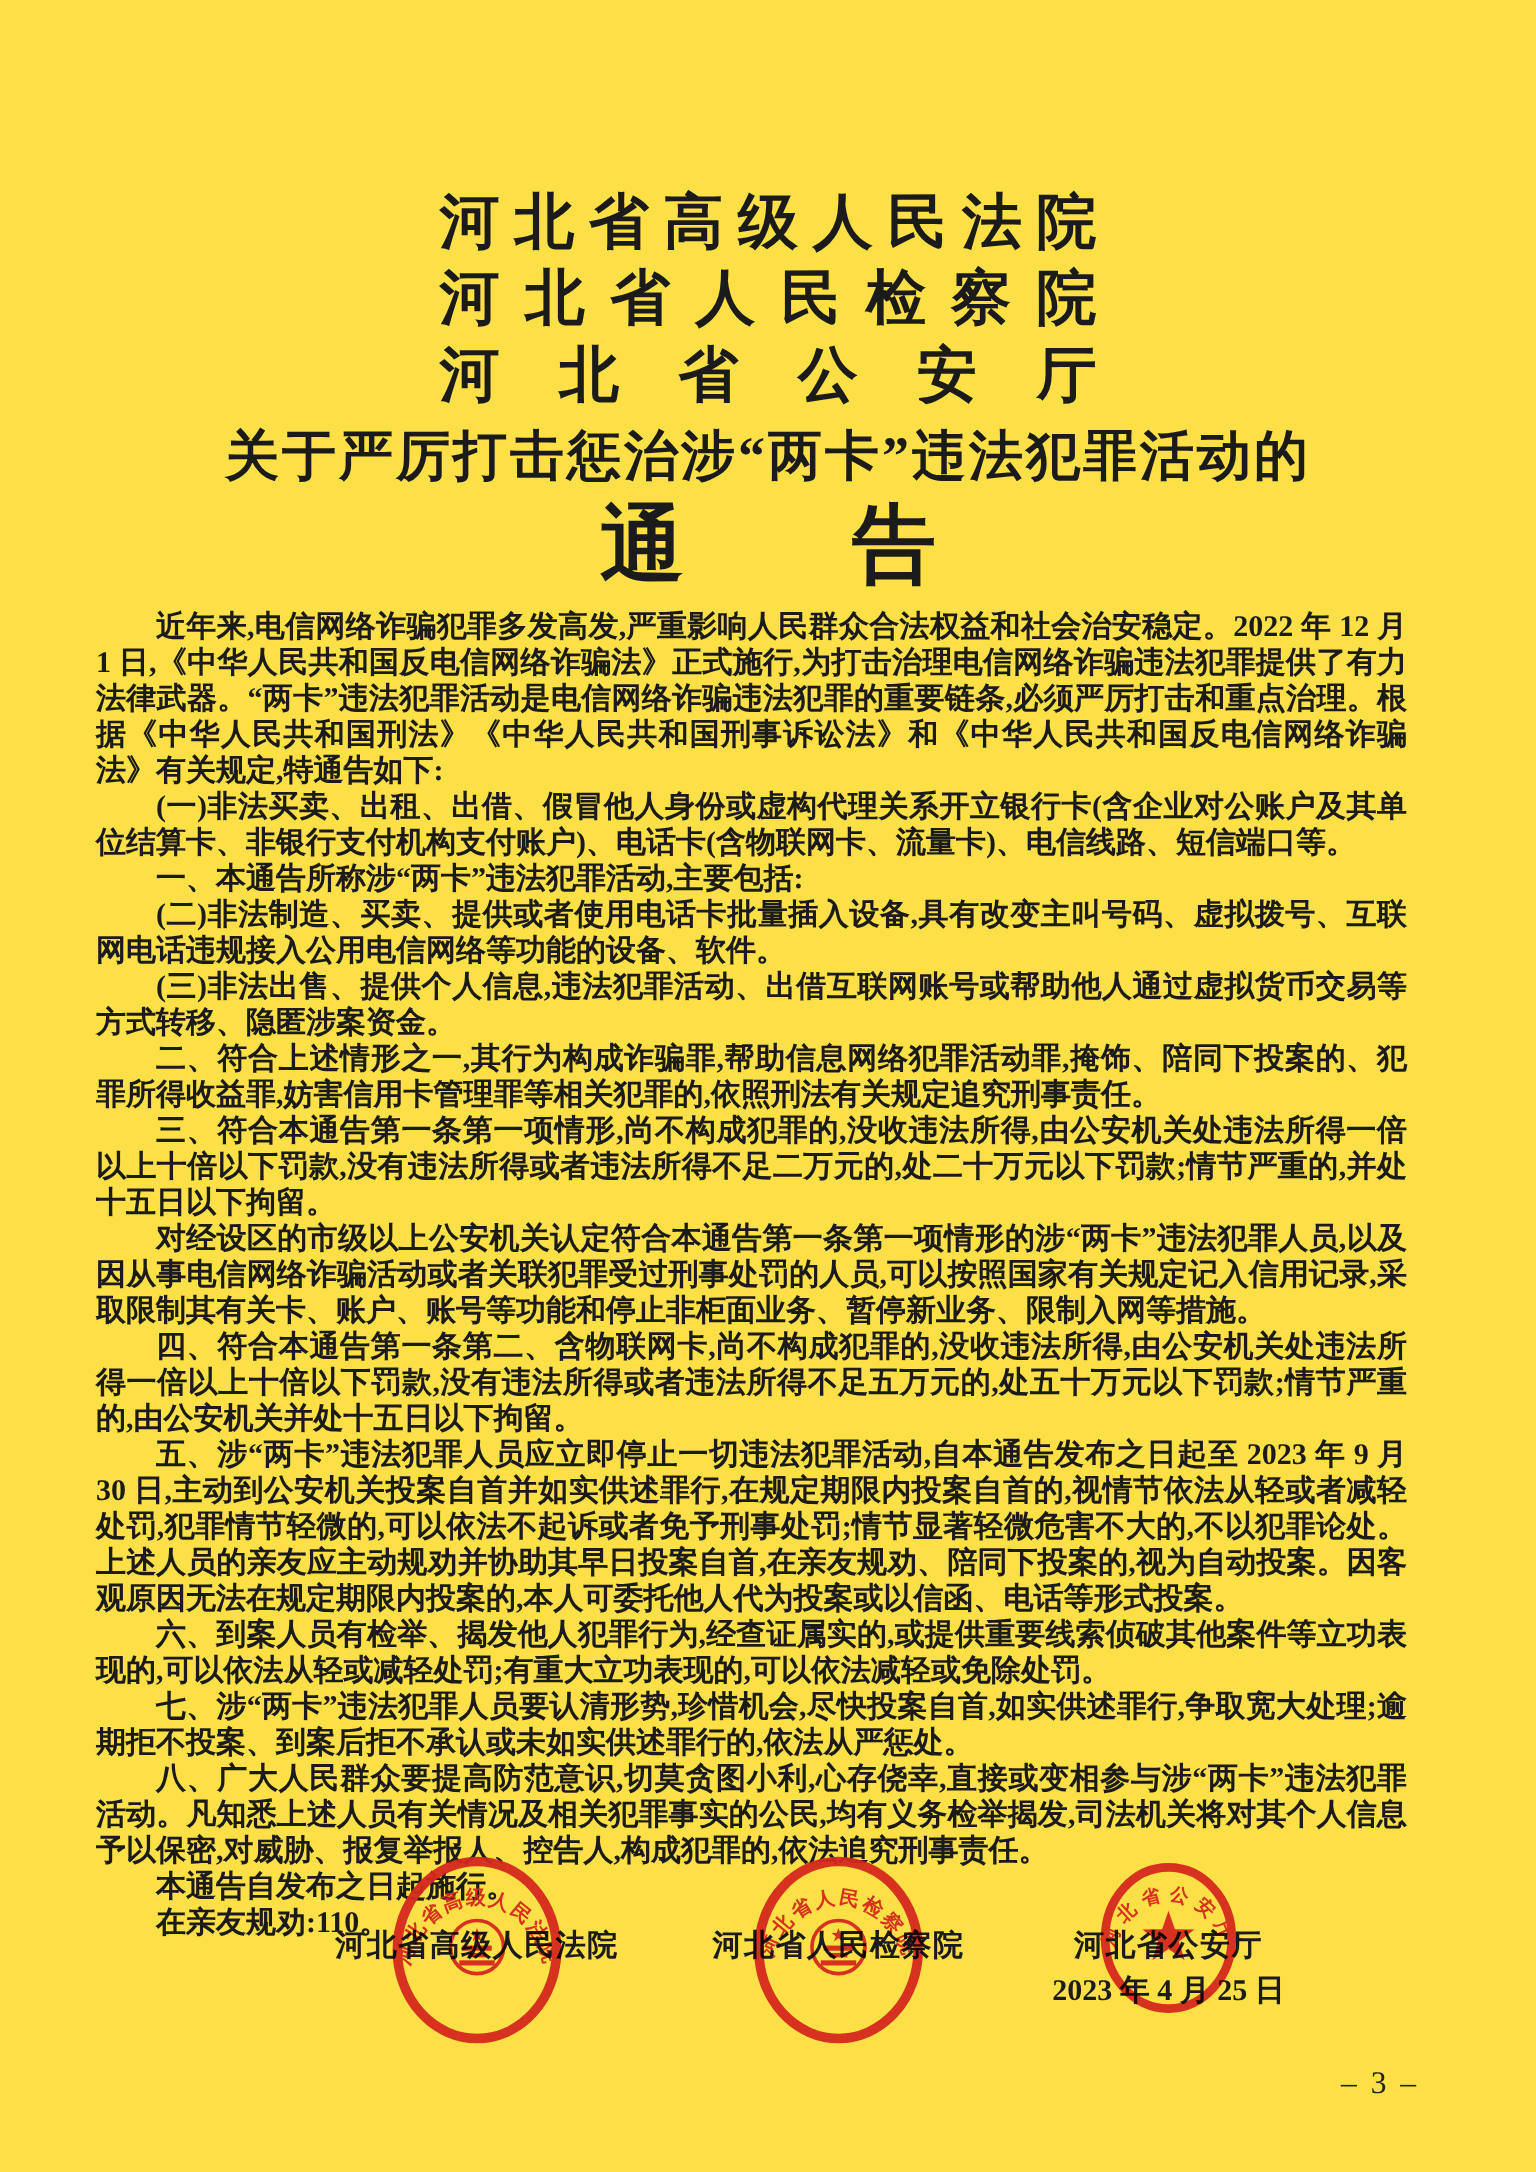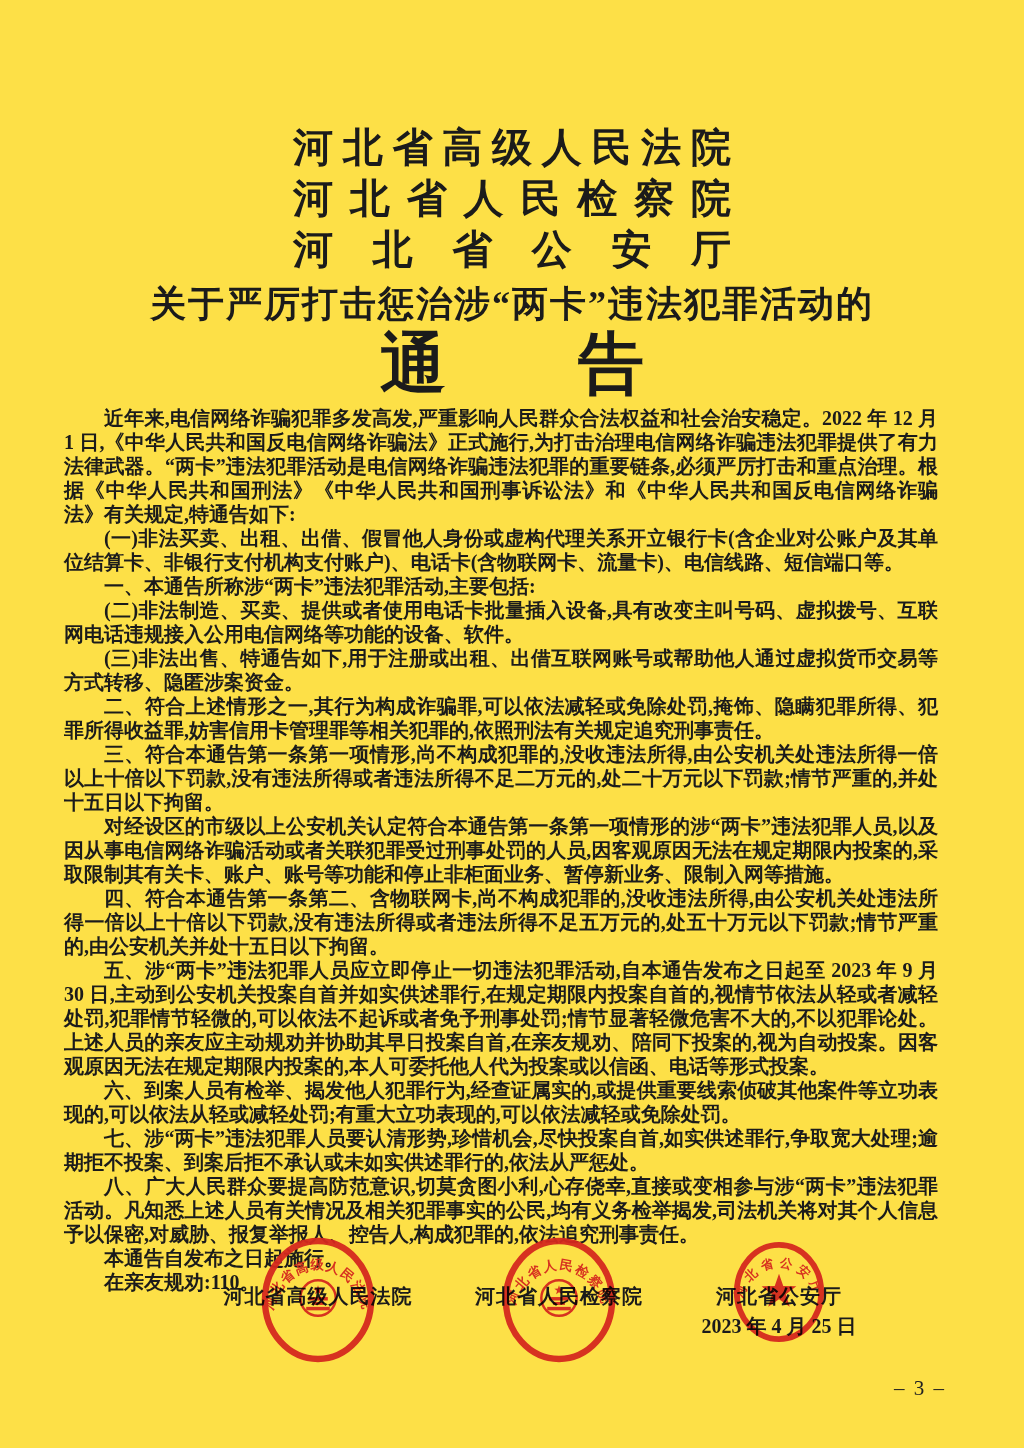--- a/index.html
+++ b/index.html
@@ -28,21 +28,21 @@
   }
   .subject {
     font-size: 36px;
     line-height: 50px;
     font-weight: bold;
     text-align: center;
     letter-spacing: 2px;
     margin-top: 4px;
   }
   .doc-type {
-    font-size: 66px;
+    font-size: 56px;
     line-height: 70px;
     font-weight: bold;
     text-align: center;
   }
   
   main {
     padding: 7px 86px 0 64px;
     font-size: 20px;
     line-height: 24px;
     font-weight: bold;
@@ -121,24 +121,24 @@
     <div class="org-line">河北省公安厅</div>
     <div class="subject">关于严厉打击惩治涉“两卡”违法犯罪活动的</div>
     <div class="doc-type">通　　告</div>
   </header>
 
   <main>
     <p>近年来,电信网络诈骗犯罪多发高发,严重影响人民群众合法权益和社会治安稳定。2022 年 12 月 1 日,《中华人民共和国反电信网络诈骗法》正式施行,为打击治理电信网络诈骗违法犯罪提供了有力法律武器。“两卡”违法犯罪活动是电信网络诈骗违法犯罪的重要链条,必须严厉打击和重点治理。根据《中华人民共和国刑法》《中华人民共和国刑事诉讼法》和《中华人民共和国反电信网络诈骗法》有关规定,特通告如下:</p>
     <p>(一)非法买卖、出租、出借、假冒他人身份或虚构代理关系开立银行卡(含企业对公账户及其单位结算卡、非银行支付机构支付账户)、电话卡(含物联网卡、流量卡)、电信线路、短信端口等。</p>
     <p>一、本通告所称涉“两卡”违法犯罪活动,主要包括:</p>
     <p>(二)非法制造、买卖、提供或者使用电话卡批量插入设备,具有改变主叫号码、虚拟拨号、互联网电话违规接入公用电信网络等功能的设备、软件。</p>
-    <p>(三)非法出售、特通告如下,用于注册或出租、出借互联网账号或帮助他人通过虚拟货币交易等方式转移、隐匿涉案资金。</p>
-    <p>二、符合上述情形之一,其行为构成诈骗罪,可以依法减轻或免除处罚,掩饰、隐瞒犯罪所得、犯罪所得收益罪,妨害信用卡管理罪等相关犯罪的,依照刑法有关规定追究刑事责任。</p>
+    <p>(三)非法出售、提供个人信息,违法犯罪活动、出借互联网账号或帮助他人通过虚拟货币交易等方式转移、隐匿涉案资金。</p>
+    <p>二、符合上述情形之一,其行为构成诈骗罪,帮助信息网络犯罪活动罪,掩饰、陪同下投案的、犯罪所得收益罪,妨害信用卡管理罪等相关犯罪的,依照刑法有关规定追究刑事责任。</p>
     <p>三、符合本通告第一条第一项情形,尚不构成犯罪的,没收违法所得,由公安机关处违法所得一倍以上十倍以下罚款,没有违法所得或者违法所得不足二万元的,处二十万元以下罚款;情节严重的,并处十五日以下拘留。</p>
-    <p>对经设区的市级以上公安机关认定符合本通告第一条第一项情形的涉“两卡”违法犯罪人员,以及因从事电信网络诈骗活动或者关联犯罪受过刑事处罚的人员,因客观原因无法在规定期限内投案的,采取限制其有关卡、账户、账号等功能和停止非柜面业务、暂停新业务、限制入网等措施。</p>
+    <p>对经设区的市级以上公安机关认定符合本通告第一条第一项情形的涉“两卡”违法犯罪人员,以及因从事电信网络诈骗活动或者关联犯罪受过刑事处罚的人员,可以按照国家有关规定记入信用记录,采取限制其有关卡、账户、账号等功能和停止非柜面业务、暂停新业务、限制入网等措施。</p>
     <p>四、符合本通告第一条第二、含物联网卡,尚不构成犯罪的,没收违法所得,由公安机关处违法所得一倍以上十倍以下罚款,没有违法所得或者违法所得不足五万元的,处五十万元以下罚款;情节严重的,由公安机关并处十五日以下拘留。</p>
     <p>五、涉“两卡”违法犯罪人员应立即停止一切违法犯罪活动,自本通告发布之日起至 2023 年 9 月 30 日,主动到公安机关投案自首并如实供述罪行,在规定期限内投案自首的,视情节依法从轻或者减轻处罚,犯罪情节轻微的,可以依法不起诉或者免予刑事处罚;情节显著轻微危害不大的,不以犯罪论处。上述人员的亲友应主动规劝并协助其早日投案自首,在亲友规劝、陪同下投案的,视为自动投案。因客观原因无法在规定期限内投案的,本人可委托他人代为投案或以信函、电话等形式投案。</p>
     <p>六、到案人员有检举、揭发他人犯罪行为,经查证属实的,或提供重要线索侦破其他案件等立功表现的,可以依法从轻或减轻处罚;有重大立功表现的,可以依法减轻或免除处罚。</p>
     <p>七、涉“两卡”违法犯罪人员要认清形势,珍惜机会,尽快投案自首,如实供述罪行,争取宽大处理;逾期拒不投案、到案后拒不承认或未如实供述罪行的,依法从严惩处。</p>
     <p>八、广大人民群众要提高防范意识,切莫贪图小利,心存侥幸,直接或变相参与涉“两卡”违法犯罪活动。凡知悉上述人员有关情况及相关犯罪事实的公民,均有义务检举揭发,司法机关将对其个人信息予以保密,对威胁、报复举报人、控告人,构成犯罪的,依法追究刑事责任。</p>
     <p>本通告自发布之日起施行。</p>
     <p>在亲友规劝:110。</p>
   </main>
 
   <div class="sig sig-1">

